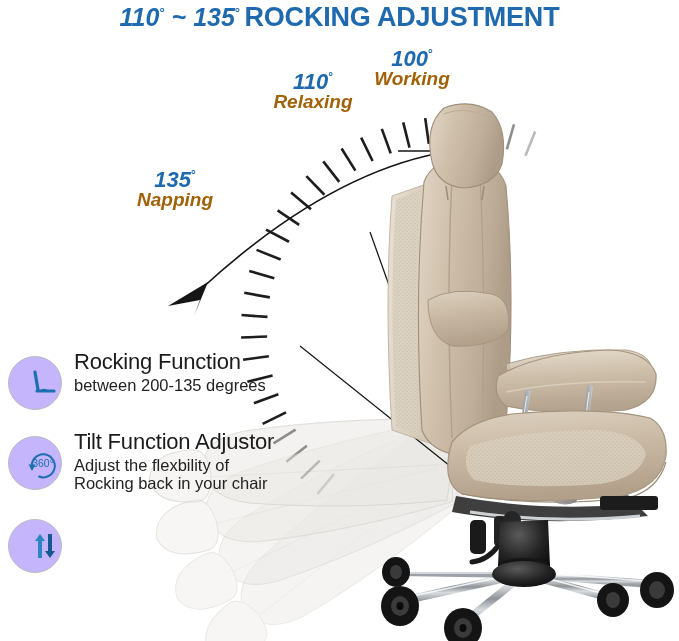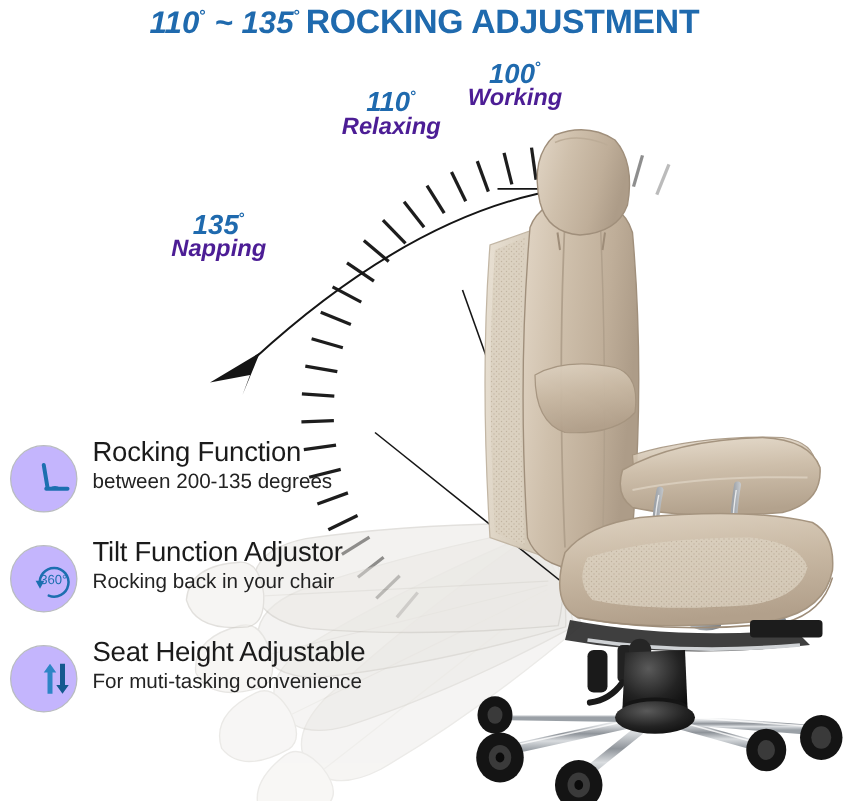--- a/index.html
+++ b/index.html
@@ -65,21 +65,21 @@
     font-size: 12px;
     vertical-align: super;
     font-style: normal;
   }
   .callout .mode {
     display: block;
     font-family: "Liberation Sans", sans-serif;
     font-style: italic;
     font-weight: bold;
     font-size: 19px;
-    color: #4c1d95;
+    color: #a16207;
     margin-top: -1px;
   }
 
   #callout-100 { left: 352px; top: 47px; width: 120px; }
   #callout-110 { left: 248px; top: 70px; width: 130px; }
   #callout-135 { left: 110px; top: 168px; width: 130px; }
 
   
   #art {
     position: absolute;
@@ -428,36 +428,31 @@
       <div class="feature-icon">
         <svg width="38" height="34" viewBox="0 0 38 34">
           <path d="M 9 22 A 11.5 11.5 0 1 1 16 30.5" stroke="#1C6FB0" stroke-width="2" fill="none" stroke-linecap="round"></path>
           <polygon points="9,25 5.5,18.5 12.5,18.5" fill="#1C6FB0"></polygon>
           <text x="20" y="21" text-anchor="middle" font-family="Liberation Sans, sans-serif" font-size="10.5" fill="#1C6FB0">360°</text>
         </svg>
       </div>
       <div class="feature-text">
         <div class="feature-title">Tilt Function Adjustor</div>
         <div class="feature-desc">
+          <span>Adjust the flexbility of</span>
           <span>Rocking back in your chair</span>
         </div>
       </div>
     </div>
 
     <div class="feature">
       <div class="feature-icon">
         <svg width="32" height="32" viewBox="0 0 32 32">
 
           <polygon points="11,4 16,11 13,11 13,28 9,28 9,11 6,11" fill="#2E85C6"></polygon>
 
           <polygon points="21,28 26,21 23,21 23,4 19,4 19,21 16,21" fill="#14598F"></polygon>
         </svg>
       </div>
-      <div class="feature-text">
-        <div class="feature-title">Seat Height Adjustable</div>
-        <div class="feature-desc">
-          <span>For muti-tasking convenience</span>
-        </div>
-      </div>
     </div>
 
   </div>
 </div>
 
 </body></html>

